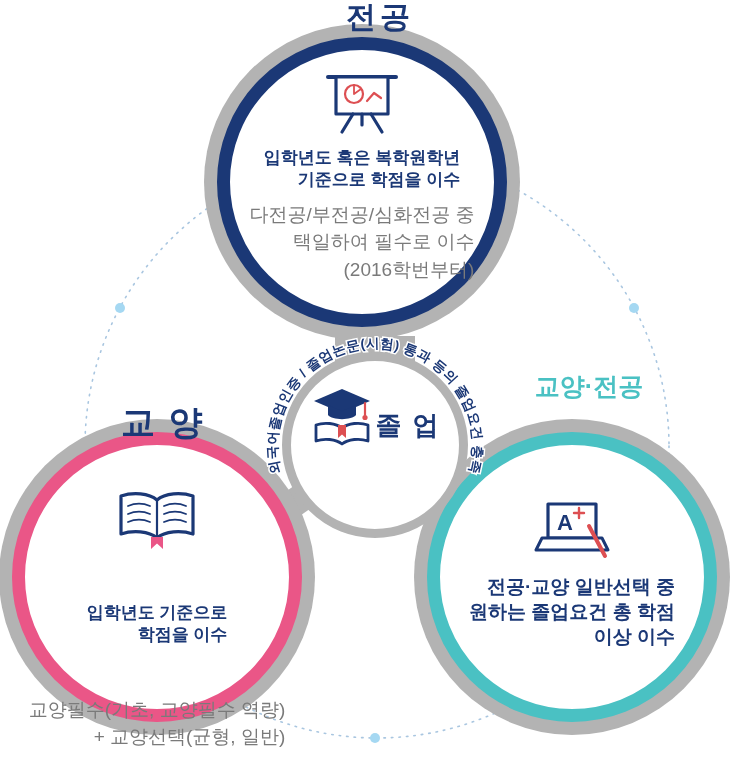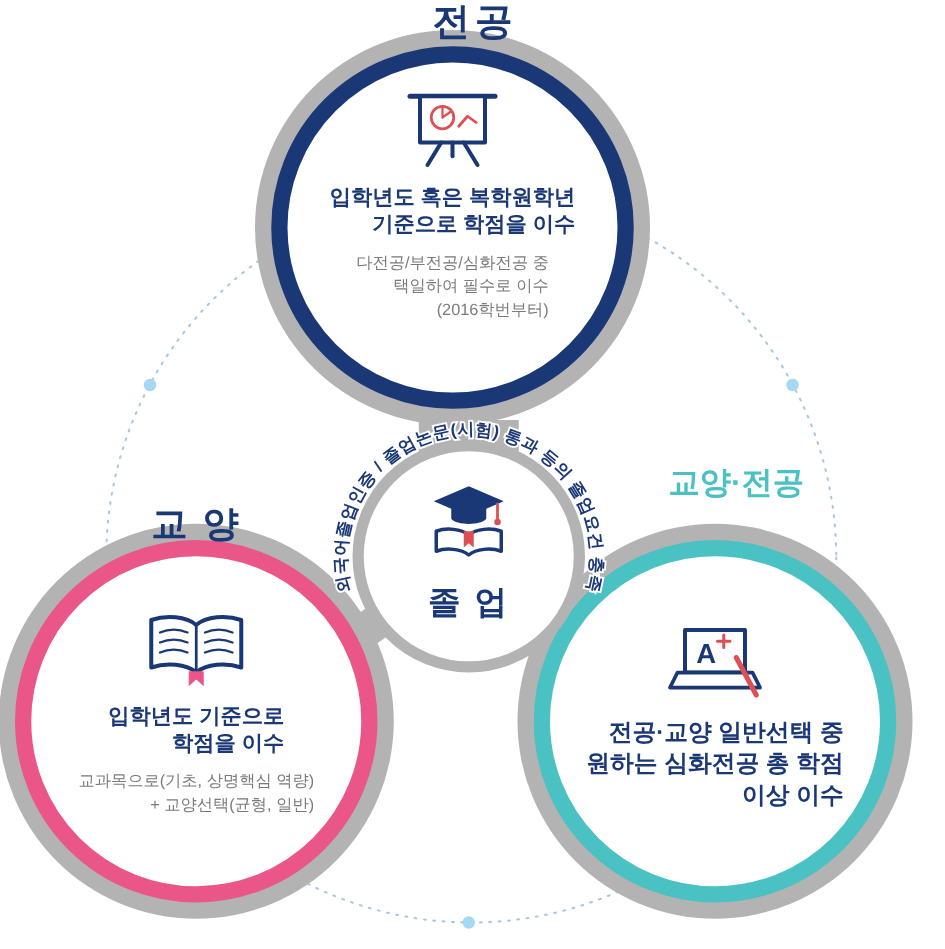--- a/index.html
+++ b/index.html
@@ -23,40 +23,40 @@
   .big-circle{
     position:absolute;width:264px;height:264px;border-radius:50%;background:#fff;
     border:13px solid var(--navy);box-shadow:0 0 0 13px var(--ring-gray);
     box-sizing:content-box;text-align:right;
   }
   .circle-top{left:217px;top:37px;border-color:var(--navy);}
   .circle-left{left:12px;top:432px;border-color:var(--pink);}
   .circle-right{left:427px;top:432px;border-color:var(--teal);}
   .circle-content{width:100%;display:flex;flex-direction:column;align-items:center;}
   .circle-top .circle-content{padding-top:20px;}
-  .circle-left .circle-content{padding-top:44px;}
+  .circle-left .circle-content{padding-top:44px;gap:40px;}
   .circle-right .circle-content{padding-top:54px;}
 
   .title{color:var(--navy);font-weight:bold;font-size:17px;line-height:1.32;margin-top:11px;}
   .title div{white-space:nowrap;}
-  .body-text{color:var(--body-gray);font-size:13px;line-height:1.45;margin-top:9px;}
+  .body-text{color:var(--body-gray);font-size:19px;line-height:1.45;margin-top:9px;}
   .body-text div{white-space:nowrap;}
   .circle-right .title{font-size:19px;}
 
   .center-circle{
     position:absolute;left:282px;top:352px;width:168px;height:168px;border-radius:50%;
     background:#fff;border:9px solid var(--ring-gray);box-sizing:content-box;
     display:flex;flex-direction:column;align-items:center;padding-top:0;
   }
-  .center-inner{display:flex;flex-direction:column;align-items:center;padding-top:26px;}
+  .center-inner{display:flex;flex-direction:row;align-items:center;padding-top:26px;}
   .center-label{font-size:26px;font-weight:bold;color:var(--navy);letter-spacing:2px;margin-top:11px;white-space:nowrap;}
 
   .label-top{position:absolute;left:0;right:0;top:-3px;text-align:center;
     font-size:30px;font-weight:bold;color:var(--navy);letter-spacing:4px;text-indent:4px;}
-  .label-left{position:absolute;left:121px;top:400px;font-size:29px;font-weight:bold;
+  .label-left{position:absolute;left:121px;top:400px;font-size:34px;font-weight:bold;
     color:var(--navy);letter-spacing:2px;white-space:nowrap;}
   .label-right{position:absolute;left:514px;top:371px;width:150px;text-align:center;
     font-size:25px;font-weight:bold;color:var(--teal);line-height:1.22;}
   .label-right div{white-space:nowrap;}
 
   .arc-text{font-size:13.5px;font-weight:bold;fill:var(--navy);letter-spacing:0.5px;
     paint-order:stroke;stroke:#ffffff;stroke-width:3px;}
 
   
   .ic-n{stroke:var(--navy);fill:none;stroke-linecap:round;stroke-linejoin:round;}
@@ -114,38 +114,38 @@
         <path class="ic-n" d="M43 11 V49" stroke-width="2.2"></path>
         <path class="ic-n" d="M14 17 C21 14 29 14 36 17 M14 25 C21 22 29 22 36 25 M14 33 C21 30 29 30 36 33" stroke-width="1.8"></path>
         <path class="ic-n" d="M50 17 C57 14 65 14 72 17 M50 25 C57 22 65 22 72 25 M50 33 C57 30 65 30 72 33" stroke-width="1.8"></path>
         <path class="ic-fp" d="M37 48 L37 60 L43 54.5 L49 60 L49 48 Z"></path>
       </svg>
       <div class="title">
         <div>입학년도 기준으로</div>
         <div>학점을 이수</div>
       </div>
       <div class="body-text">
-        <div>교과목으로(기초, 상명핵심 역량)</div>
+        <div>교양필수(기초, 교양필수 역량)</div>
         <div>+ 교양선택(균형, 일반)</div>
       </div>
     </div>
   </div>
 
   <div class="big-circle circle-right">
     <div class="circle-content">
       <svg width="86" height="64" viewBox="0 0 86 64">
         <rect class="ic-nw" x="19" y="5" width="48" height="34" stroke-width="3.2"></rect>
         <text class="ic-tn" x="36" y="31" font-size="22" text-anchor="middle">A</text>
         <path class="ic-r" d="M45 14 h10 M50 9 v10" stroke-width="2.4"></path>
         <path class="ic-nw" d="M13 39 H73 L79 51 H7 Z" stroke-width="3"></path>
         <path class="ic-r" d="M60 27 L76 57" stroke-width="4"></path>
       </svg>
       <div class="title">
         <div>전공·교양 일반선택 중</div>
-        <div>원하는 심화전공 총 학점</div>
+        <div>원하는 졸업요건 총 학점</div>
         <div>이상 이수</div>
       </div>
     </div>
   </div>
 
   <div class="center-circle">
     <div class="center-inner">
       <svg width="66" height="66" viewBox="0 0 66 66">
         <polygon class="ic-fn" points="33,2 61,14 33,26 5,14"></polygon>
         <path class="ic-fn" d="M19 18 L19 28 C23 33.5 43 33.5 47 28 L47 18 L33 24.2 Z"></path>

